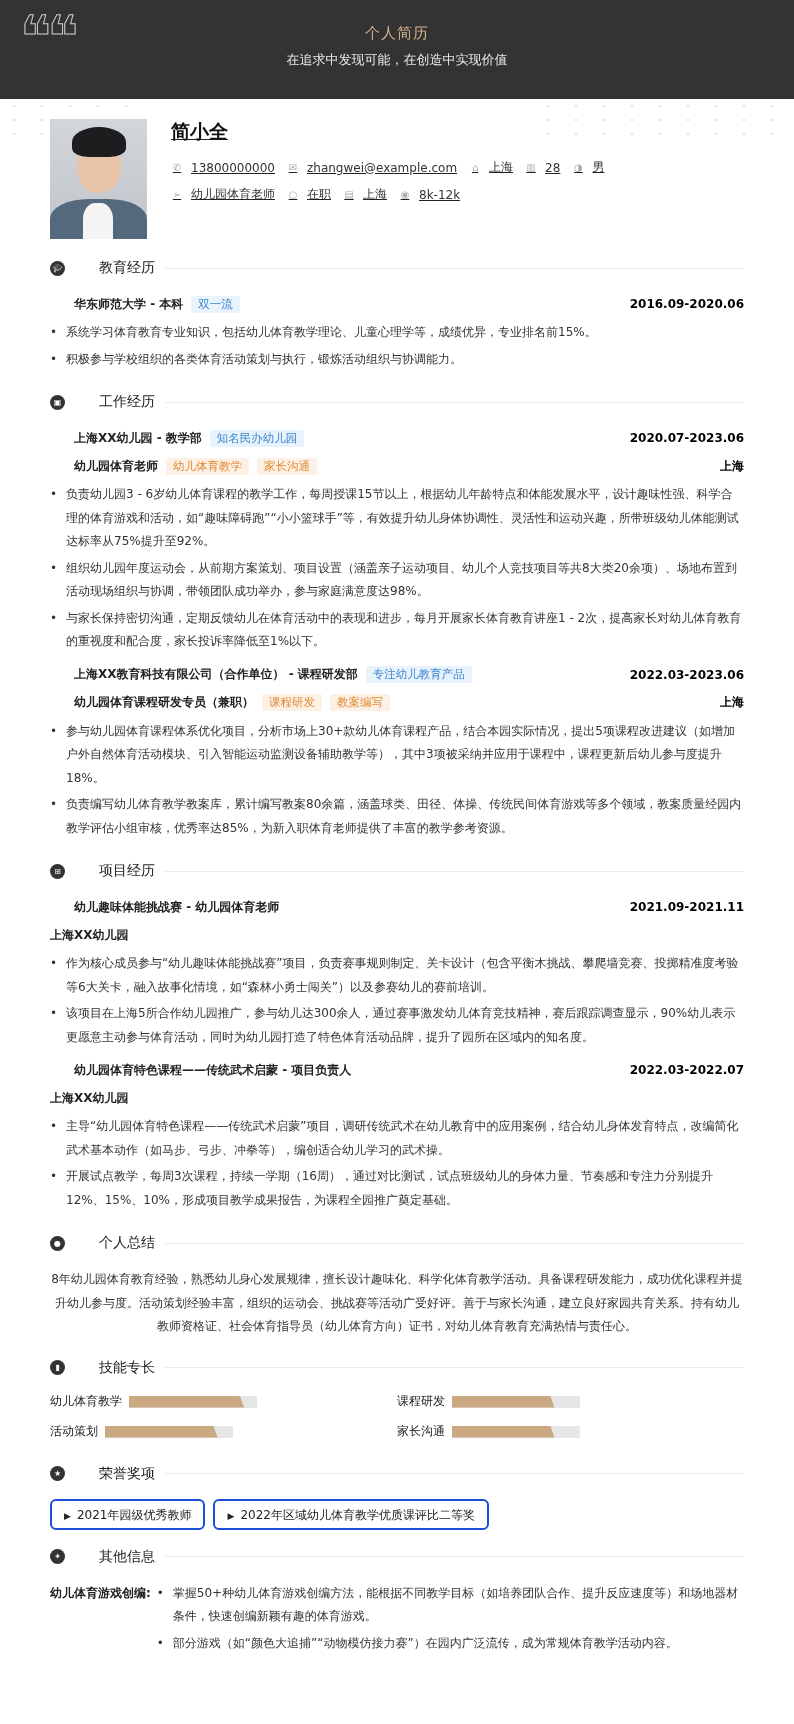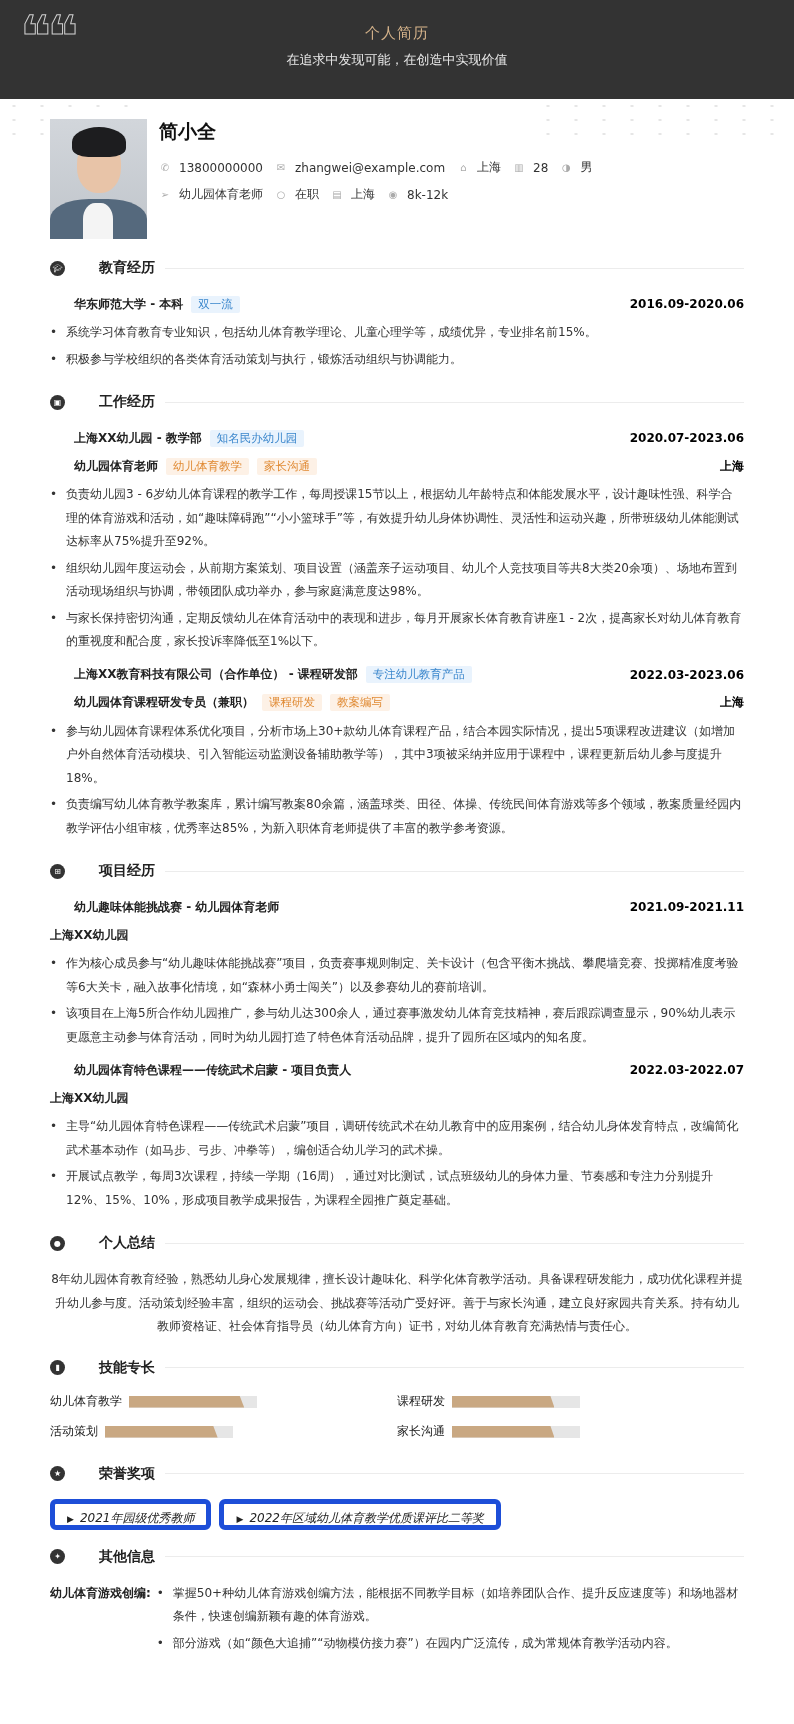--- a/index.html
+++ b/index.html
@@ -47,32 +47,32 @@
     background: #1d1d1f; border-radius: 50% 50% 30% 30%;
   }
   .photo .body {
     position: absolute; left: 0; top: 80px; width: 97px; height: 50px;
     background: #55697d; border-radius: 40% 40% 0 0;
   }
   .photo .shirt {
     position: absolute; left: 33px; top: 84px; width: 30px; height: 40px;
     background: #f4f4f4; border-radius: 40% 40% 0 0;
   }
-  .info { margin-left: 12px; }
+  .info { margin-left: 24px; text-decoration: underline; }
   .name { font-size: 19px; font-weight: bold; color: #111; margin-top: 0px; height: 30px; }
   .info-row { display: flex; align-items: center; margin-top: 10px; font-size: 12px; color: #333; }
   .info-row .item { display: flex; align-items: center; margin-right: 12px; }
   .info-row .ic { color: #aaa; font-size: 10px; margin-right: 8px; width: 12px; text-align: center; }
   .section { margin-top: 0px; }
   .sec-head { display: flex; align-items: center; height: 22px; margin-bottom: 14px; }
   .sec-icon {
     width: 15px; height: 15px; border-radius: 50%; background: #333;
     color: #fff; font-size: 8px; line-height: 15px; text-align: center; margin-right: 6px;
   }
-  .sec-title { font-size: 14px; font-weight: bold; color: #222; padding-left: 28px; }
+  .sec-title { font-size: 14px; font-weight: normal; color: #222; padding-left: 28px; }
   .sec-line { flex: 1; height: 1px; background: #ececec; margin-left: 10px; }
   .row { display: flex; justify-content: space-between; align-items: center; height: 22px; margin-left: 24px; }
   .row .l { display: flex; align-items: center; font-weight: bold; font-size: 12px; color: #222; }
   .row .r { font-weight: bold; font-size: 12px; color: #000000; }
   .tag {
     font-weight: normal; font-size: 11.5px; padding: 1px 7px; margin-left: 8px; border-radius: 2px;
   }
   .tag.blue { background: #e9f3fd; color: #3a86cc; }
   .tag.orange { background: #fdf1e6; color: #e08a33; }
   .sub { font-weight: bold; font-size: 12px; margin-top: 6px; height: 22px; line-height: 22px; }
@@ -86,22 +86,22 @@
   .skills { display: grid; grid-template-columns: 1fr 1fr; row-gap: 12px; }
   .skill { display: flex; align-items: center; height: 18px; }
   .skill .lbl { font-size: 12px; margin-right: 7px; color: #222; }
   .bar { width: 128px; height: 12px; background: #e6e6e6; position: relative; }
   .bar .fill {
     position: absolute; left: 0; top: 0; bottom: 0; background: #c9a882;
     clip-path: polygon(0 0, 96% 0, 100% 100%, 0 100%);
   }
   .awards { display: flex; gap: 8px; }
   .award {
-    border: 5px solid #1d4ed8; border-radius: 6px; height: 31px; line-height: 29px;
-    padding: 0 12px; font-size: 12px; color: #222; background: #fff; font-style: italic;
+    border: 2px solid #1d4ed8; border-radius: 6px; height: 31px; line-height: 29px;
+    padding: 0 12px; font-size: 12px; color: #222; background: #fff;
   }
   .award .tri { font-size: 9px; margin-right: 6px; }
   .other { display: flex; }
   .other .lbl { font-weight: bold; font-size: 12px; line-height: 23.5px; white-space: nowrap; }
   .other ul.bul { margin-top: 0; margin-left: 6px; }
 </style>
 </head>
 <body>
 
 <div class="header">

